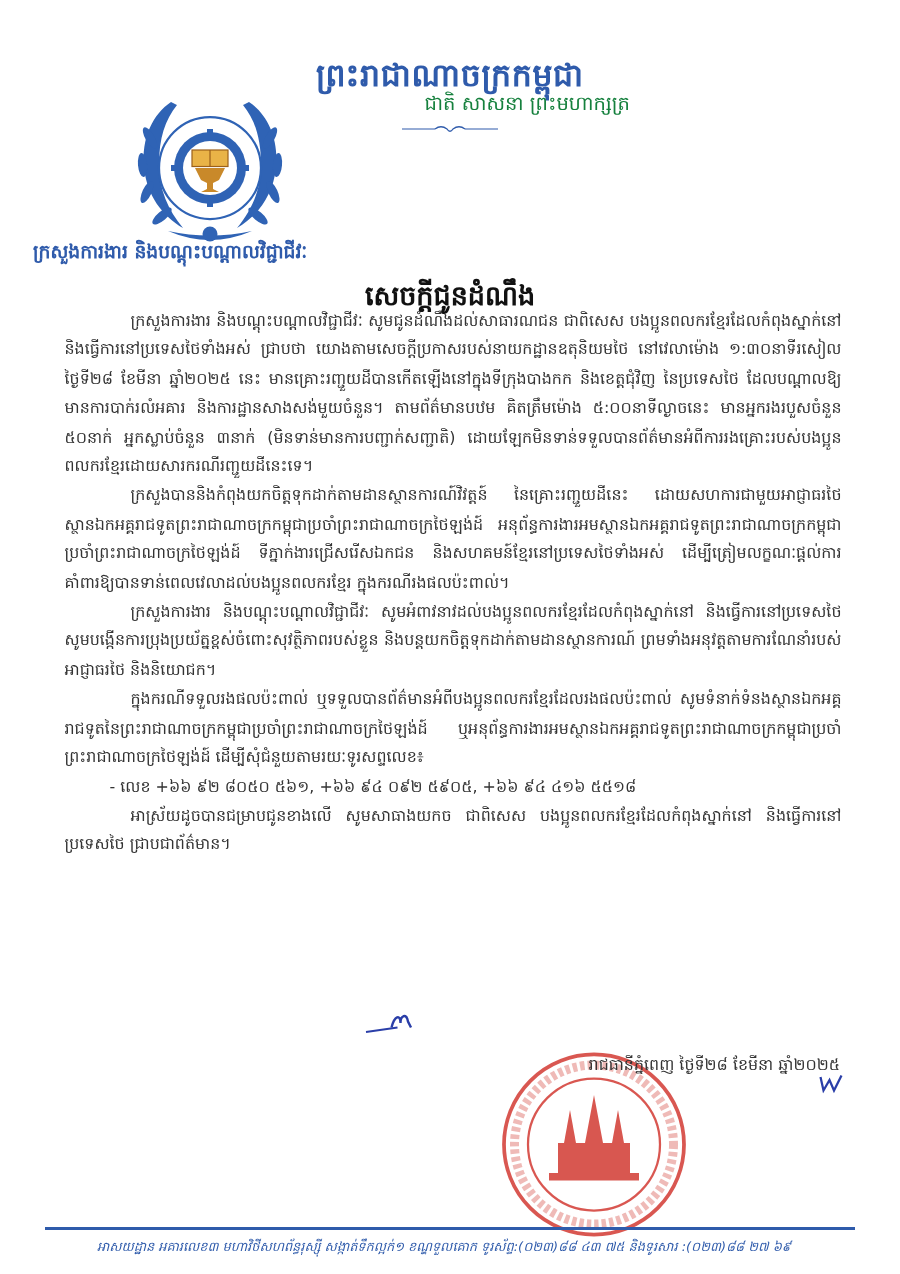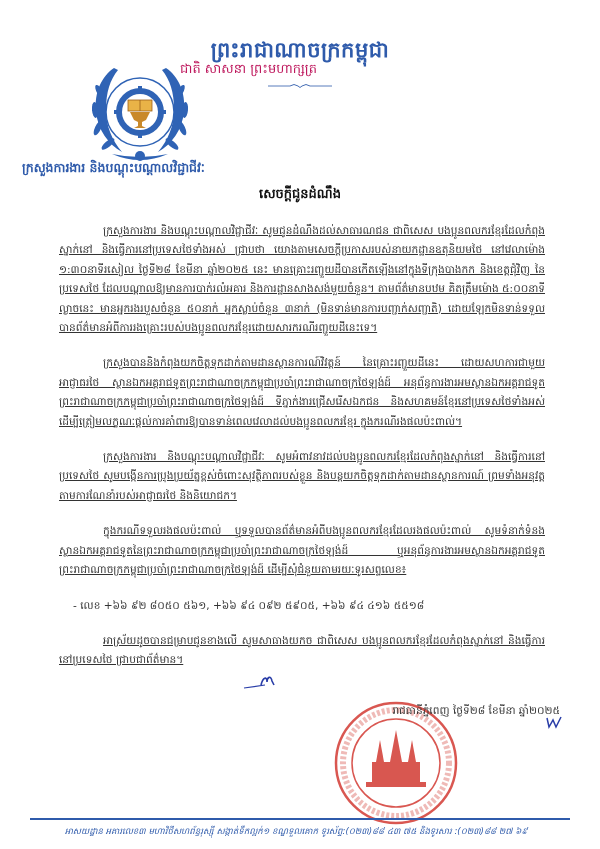--- a/index.html
+++ b/index.html
@@ -1,27 +1,27 @@
 <!DOCTYPE html>
 <html><head>
 <meta charset="utf-8">
 <style>
   html, body { margin:0; padding:0; background:#ffffff; }
   body { width:600px; height:849px; position:relative; overflow:hidden;
          font-family:"DejaVu Sans", sans-serif; color:#2b2b2b; }
   .abs { position:absolute; }
   .kingdom { left:180px; top:36px; width:240px; text-align:center; color:#2f5bab;
              font-size:21px; font-weight:bold; letter-spacing:0.5px; }
-  .motto { left:180px; top:60px; width:240px; text-align:left; color:#be185d; font-size:13px; }
+  .motto { left:180px; top:60px; width:240px; text-align:right; color:#15803d; font-size:13px; }
   .ornament { left:268px; top:83px; width:64px; height:6px; }
   .logo { left:84px; top:62px; width:112px; height:104px; }
   .ministry { left:22px; top:160px; color:#2f5bab; font-size:12.5px; font-weight:bold; white-space:nowrap; }
-  .title { left:0; top:185px; width:600px; text-align:center; font-size:13px; font-weight:bold; color:#111; }
+  .title { left:0; top:185px; width:600px; text-align:center; font-size:18px; font-weight:bold; color:#111; }
   .body { left:43px; top:205px; width:518px; font-size:10.6px; line-height:19.4px; color:#333; }
-  .body p { margin:16px; text-align:justify; text-indent:44px;text-decoration:underline; }
+  .body p { margin:0; text-align:justify; text-indent:44px; }
   .body .list { margin:0; padding-left:30px; text-indent:0; }
   .body .list div { white-space:nowrap; }
   .body .list .cont { padding-left:6px; }
   .sig1 { left:243px; top:673px; width:34px; height:16px; }
   .date { left:300px; top:701px; width:260px; text-align:right; font-size:10.6px; line-height:18px; color:#333; white-space:nowrap; }
   .sig2 { left:545px; top:715px; width:18px; height:14px; }
   .stamp { left:326px; top:700px; width:140px; height:126px; }
   .footer-line { left:30px; top:818px; width:540px; height:2px; background:#2f5bab; }
   .footer { left:0; top:826px; width:592px; text-align:center; font-size:8.6px; font-style:italic; color:#2f5bab; white-space:nowrap; }
 </style>

